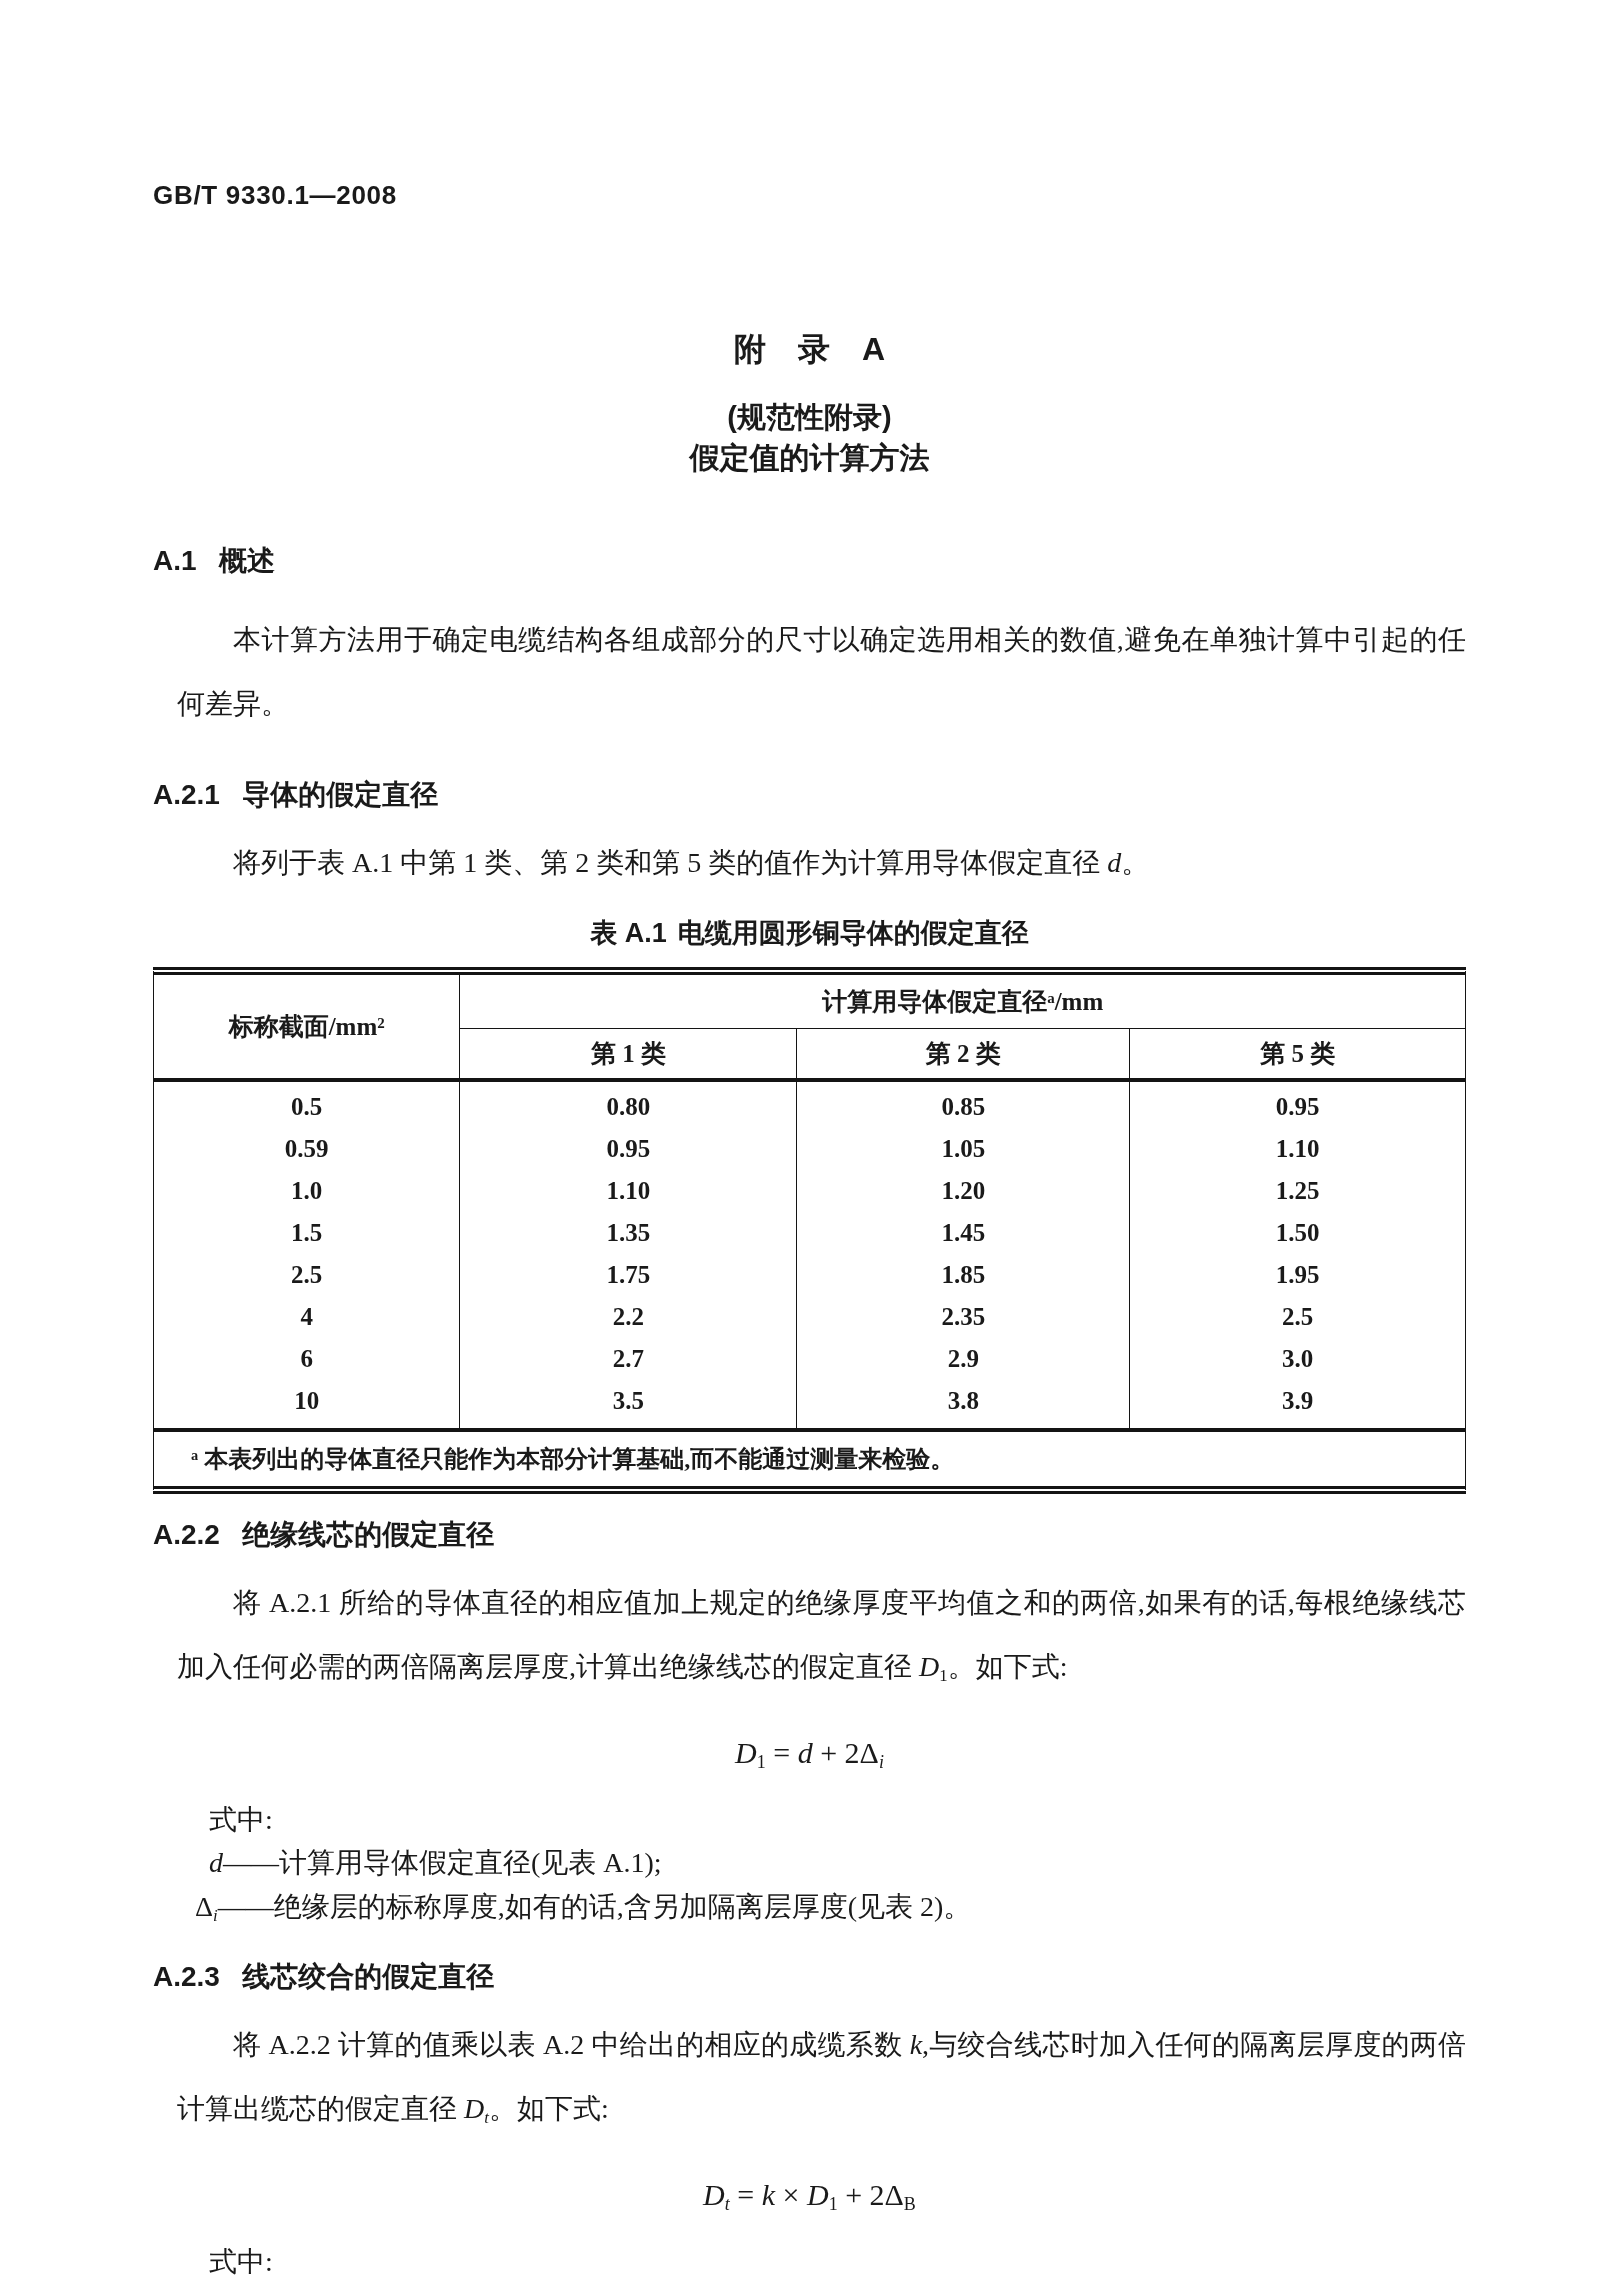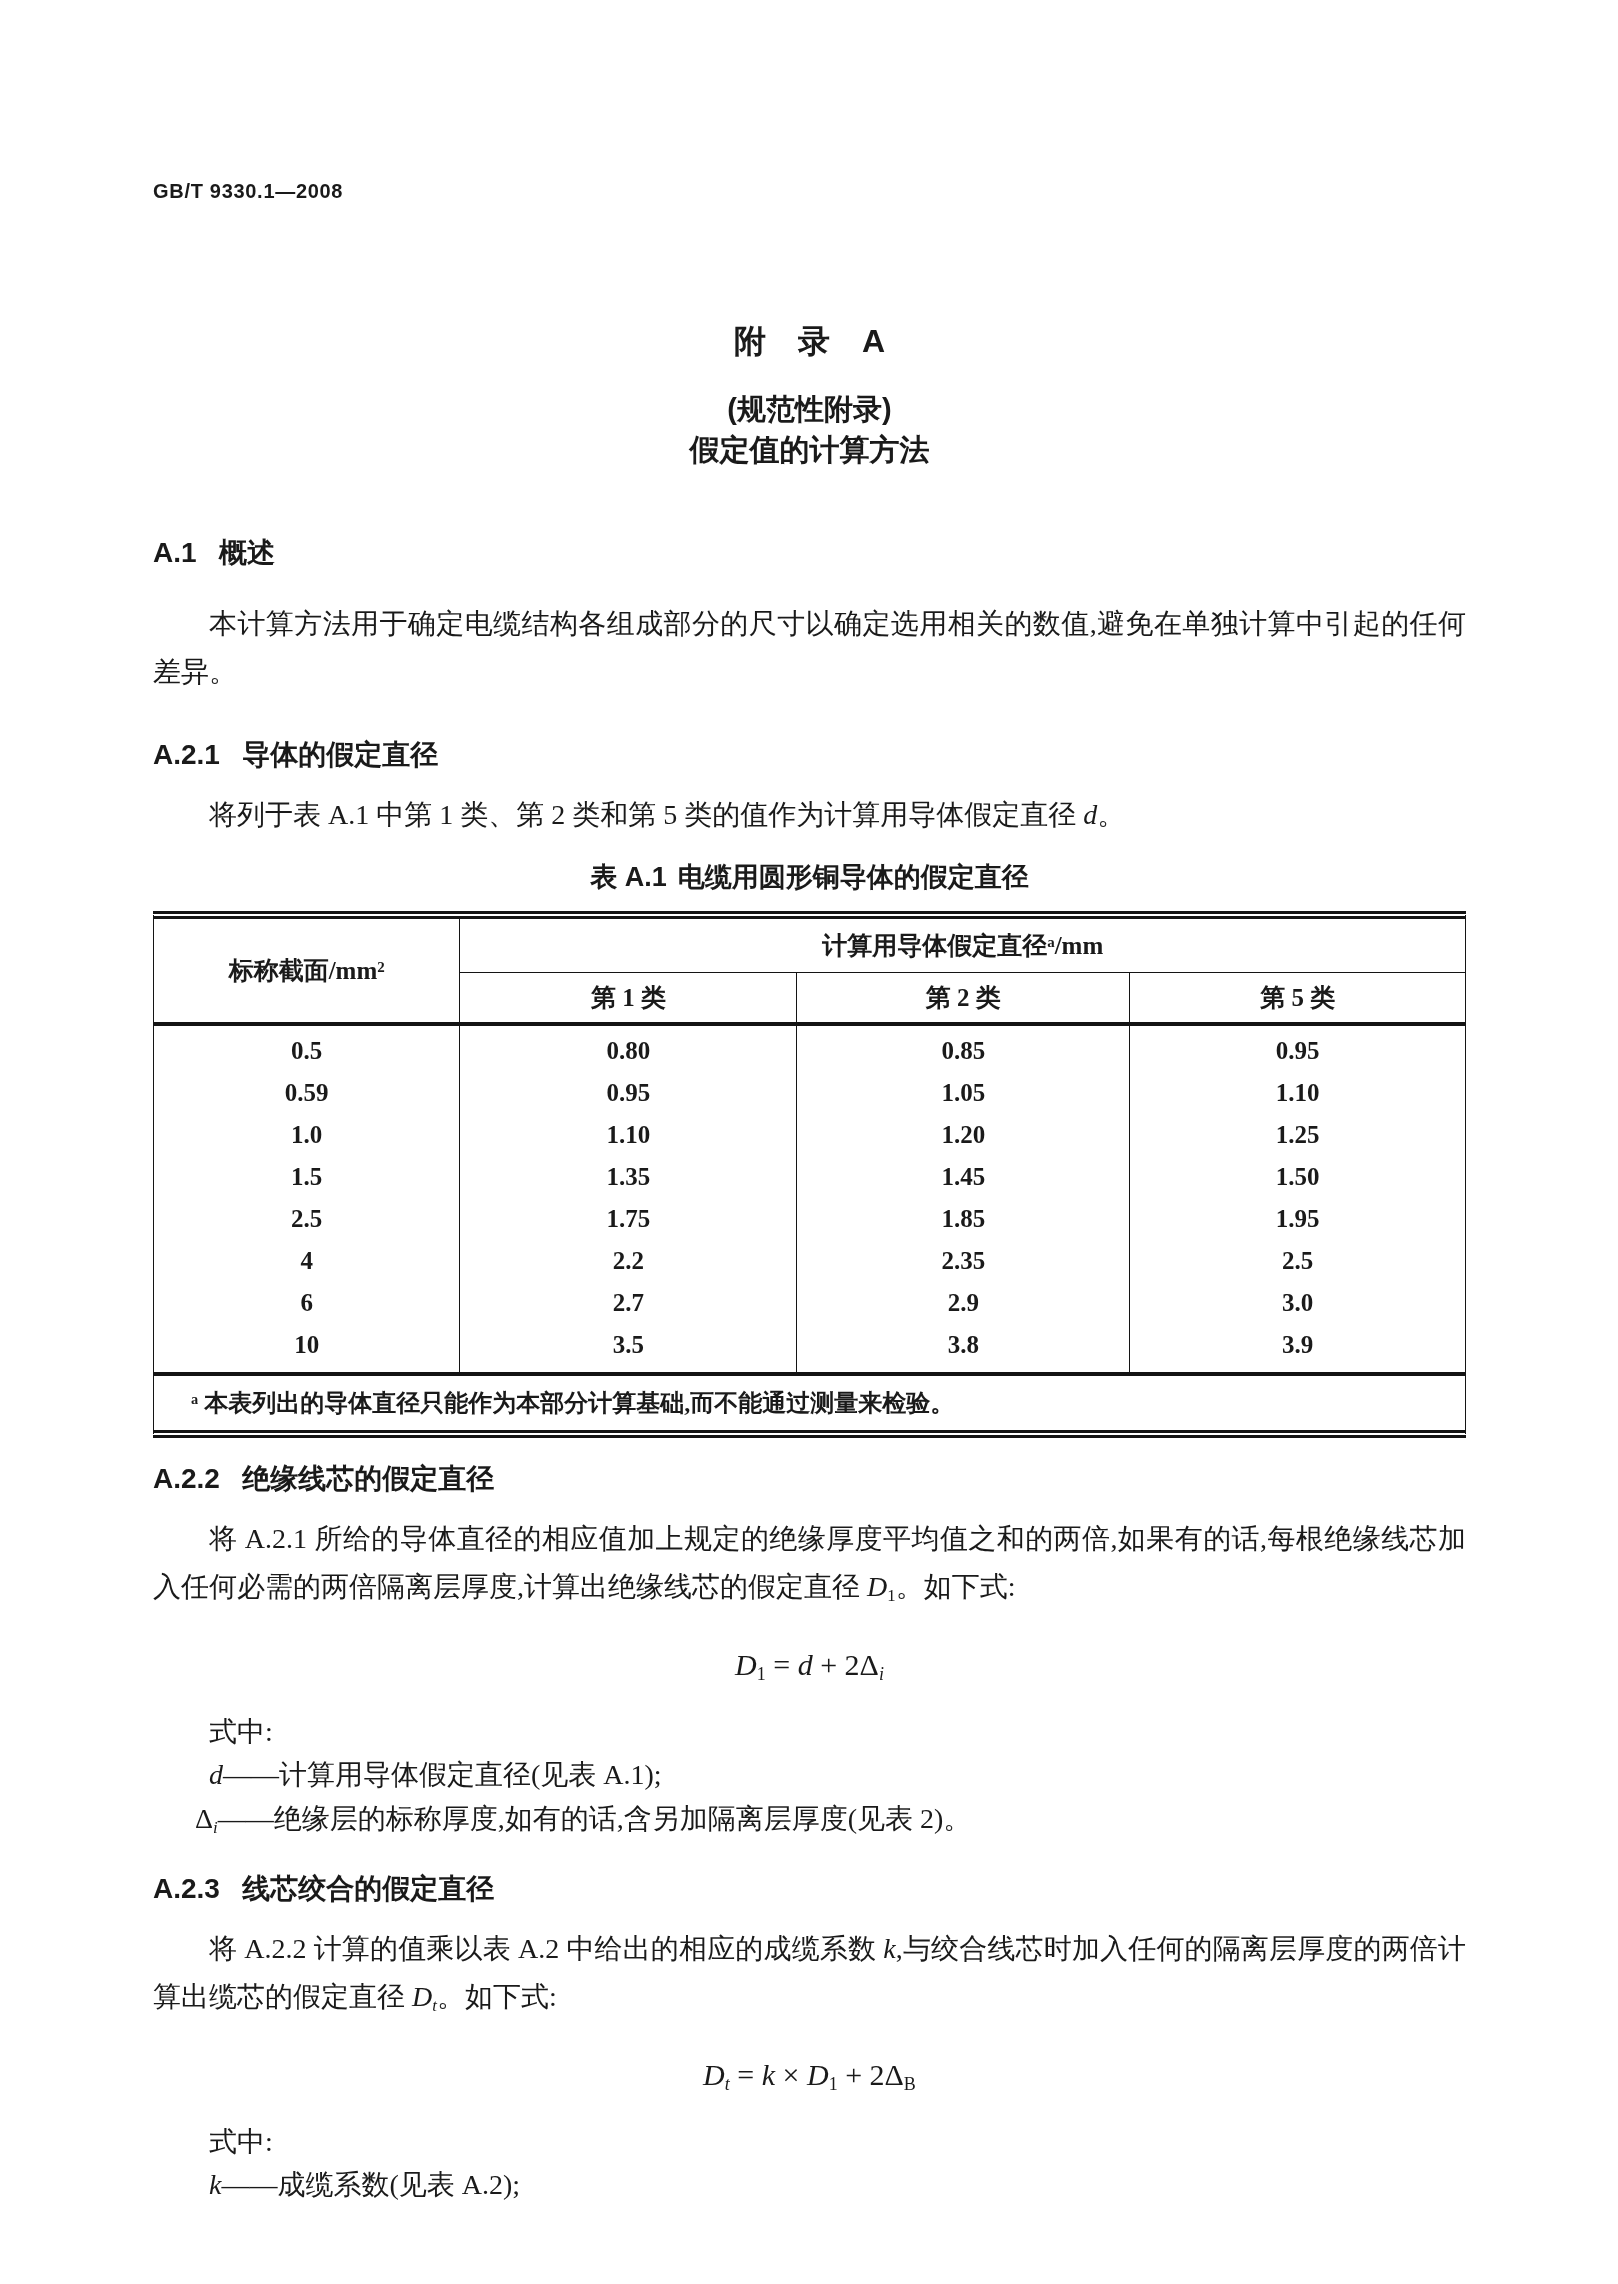--- a/index.html
+++ b/index.html
@@ -15,21 +15,21 @@
     font-family: "Liberation Serif", "DejaVu Serif", serif;
     font-size: 28px;
   }
   .page {
     padding: 180px 153px 0 153px;
     box-sizing: border-box;
   }
   .doc-number {
     font-family: "Liberation Sans", "DejaVu Sans", sans-serif;
     font-weight: bold;
-    font-size: 20px;
+    font-size: 26px;
     letter-spacing: 0.7px;
   }
   .title-block {
     margin-top: 117px;
     text-align: center;
     font-family: "Liberation Sans", "DejaVu Sans", sans-serif;
     font-weight: bold;
   }
   .title-line1 { font-size: 32px; margin-bottom: 26.4px; }
   .title-line2 { font-size: 29px; }
@@ -42,21 +42,22 @@
   .sec-heading .sec-num { margin-right: 22.4px; }
   .h-a1   { margin-top: 63px; }
   .h-a2   { margin-top: 51px; }
   .h-a21  { margin-top: 40px; }
   .h-a22  { margin-top: 22.4px; }
   .h-a23  { margin-top: 20px; }
   .para {
     margin-top: 28px;
     text-align: justify;
     text-indent: 2em;
-    line-height: 48px;
+    line-height: 64px;
+    margin-left: 24px;
   }
   .para-tight { margin-top: 17px; }
   .tbl-caption {
     margin-top: 20px;
     text-align: center;
     font-family: "Liberation Sans", "DejaVu Sans", sans-serif;
     font-weight: bold;
     font-size: 27px;
   }
   .tbl-caption .cap-num { margin-right: 11px; text-align: right; }

